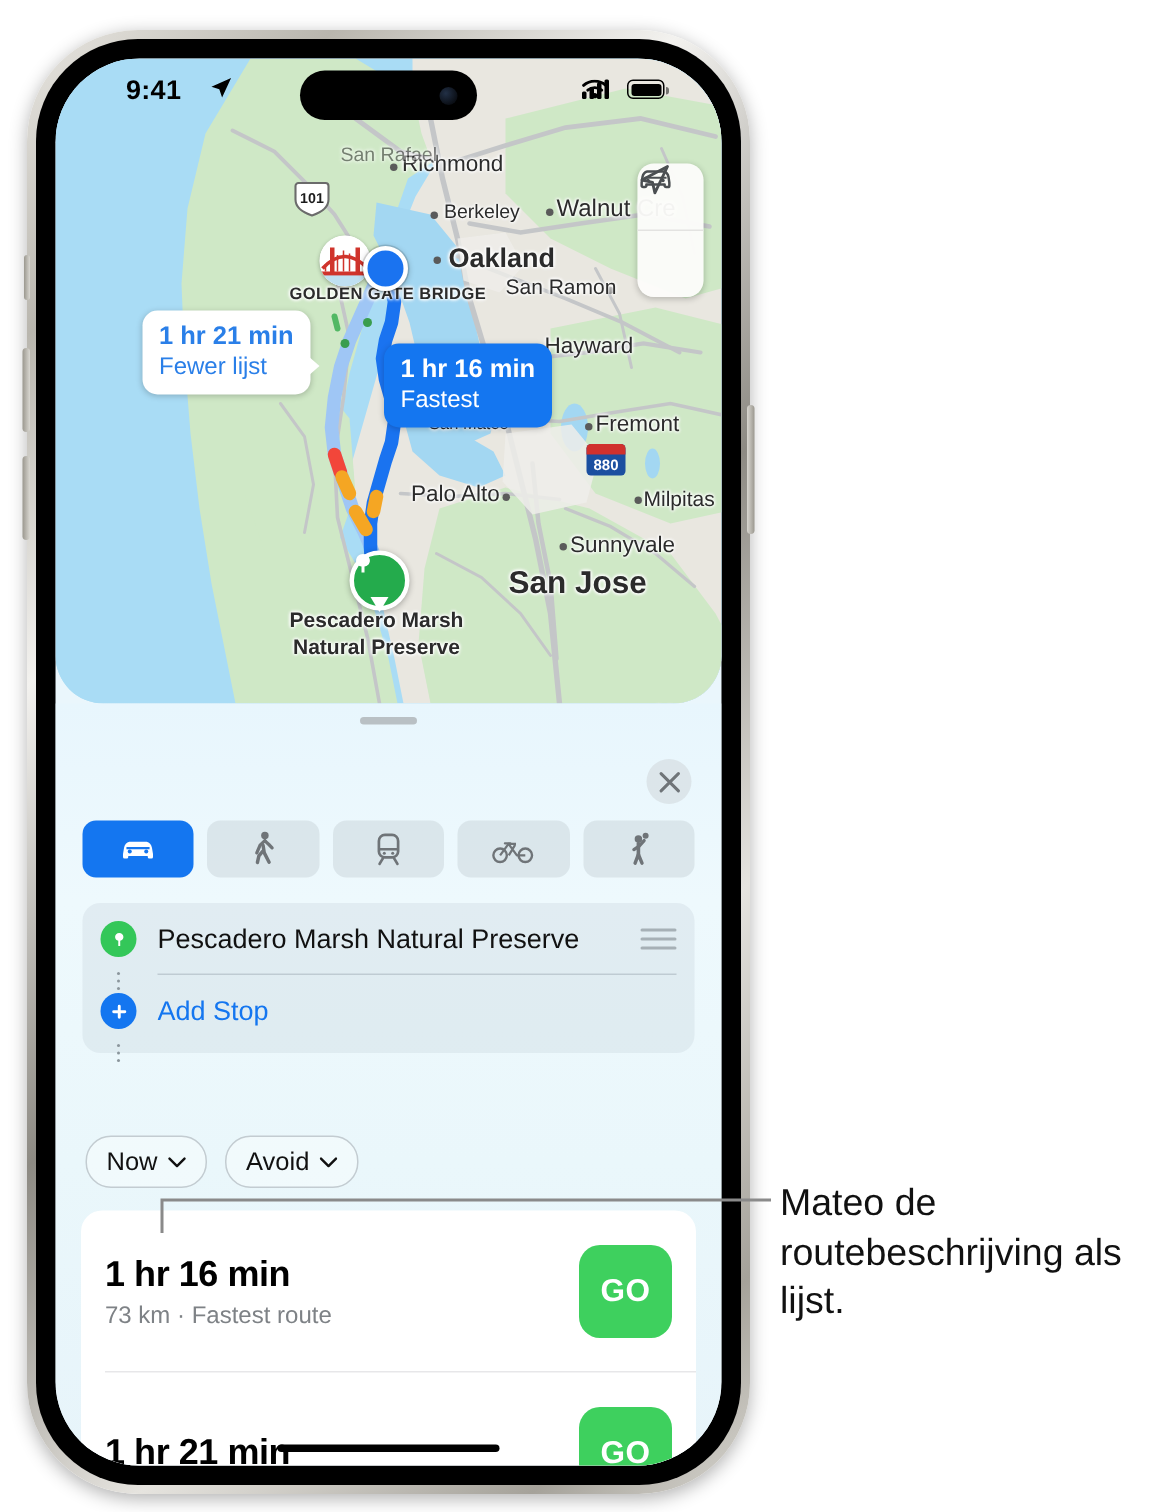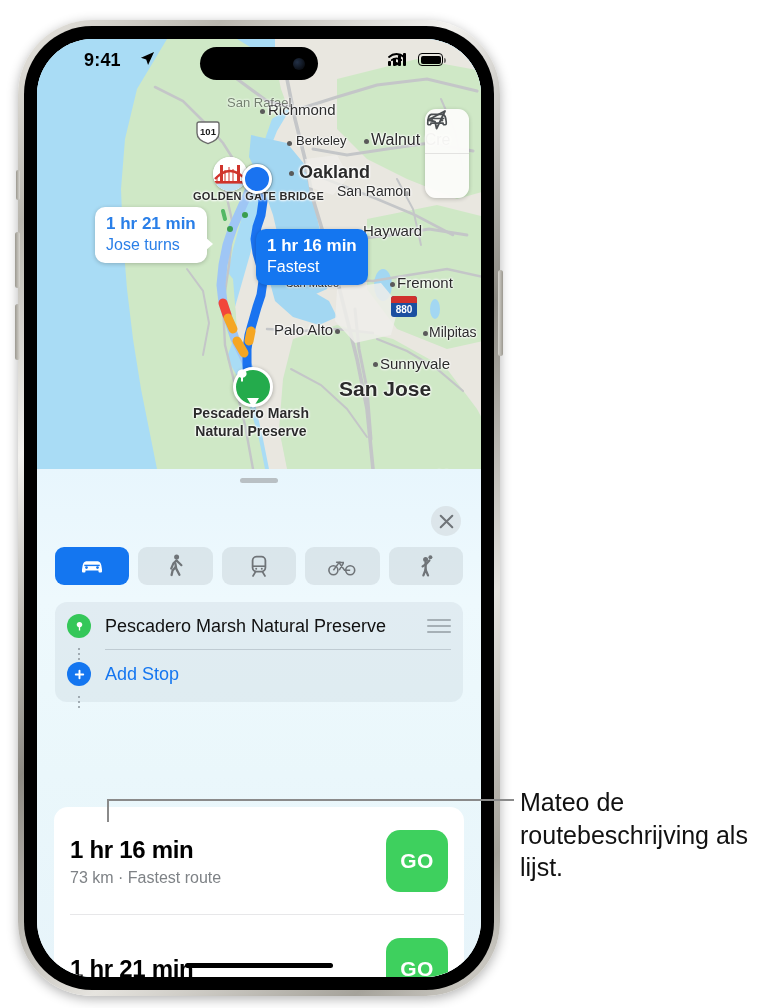--- a/index.html
+++ b/index.html
@@ -19,21 +19,21 @@
   .btn-silent{position:absolute;left:-2px;top:150px;width:4px;height:30px;border-radius:3px;
         background:linear-gradient(90deg,#9b988f,#d9d7d1);}
   .btn-volup{position:absolute;left:-3px;top:212px;width:5px;height:56px;border-radius:3px;
         background:linear-gradient(90deg,#9b988f,#d9d7d1);}
   .btn-voldn{position:absolute;left:-3px;top:284px;width:5px;height:56px;border-radius:3px;
         background:linear-gradient(90deg,#9b988f,#d9d7d1);}
   .btn-power{position:absolute;right:-3px;top:250px;width:5px;height:86px;border-radius:3px;
         background:linear-gradient(270deg,#9b988f,#d9d7d1);}
 
   
-  .map{position:absolute;left:0;top:0;right:0;height:430px;overflow:hidden;background:#a9dcf5;}
+  .map{position:absolute;left:0;top:0;right:0;height:430px;overflow:hidden;background:#a9dcf5;border-radius:32px;}
   .map svg{position:absolute;left:0;top:0;}
 
   .dyn-island{position:absolute;left:50%;transform:translateX(-50%);top:8px;
         width:118px;height:33px;border-radius:20px;background:#000;z-index:40;}
   .dyn-cam{position:absolute;right:13px;top:50%;transform:translateY(-50%);
         width:12px;height:12px;border-radius:50%;
         background:radial-gradient(circle at 35% 35%,#223046 0%,#0b0f16 70%);}
 
   
   .statusbar{position:absolute;left:0;right:0;top:0;height:48px;z-index:45;}
@@ -326,21 +326,21 @@
           <svg width="18" height="18" viewBox="0 0 18 18">
             <path d="M9 2.4 C6.2 2.4 4.4 4.6 4.4 6.8 C4.4 8.8 6 10.4 8 10.7 L8 14.6 L10 14.6 L10 10.7
                      C12 10.4 13.6 8.8 13.6 6.8 C13.6 4.6 11.8 2.4 9 2.4 Z" fill="#fff"></path>
           </svg>
         </div>
       </div>
       <div class="mlbl" style="left:148px;top:366px;width:132px;text-align:center;font-size:14px;font-weight:600;line-height:1.25;white-space:normal;">Pescadero Marsh Natural Preserve</div>
 
       <div class="bub bub-alt">
         <div class="t1">1 hr 21 min</div>
-        <div class="t2">Jose turns</div>
+        <div class="t2">Fewer lijst</div>
       </div>
       <div class="bub bub-fast">
         <div class="t1">1 hr 16 min</div>
         <div class="t2">Fastest</div>
       </div>
     </div>
 
     <div class="panel">
       <div class="grabber"></div>
       <div class="close">
@@ -427,20 +427,34 @@
         <div class="frow">
           <span class="ic" style="background:#1476f0;">
             <svg width="13" height="13" viewBox="0 0 14 14">
               <path d="M7 3 L7 11 M3 7 L11 7" stroke="#fff" stroke-width="2.1" stroke-linecap="round"></path>
             </svg>
           </span>
           <span class="tx link">Add Stop</span>
         </div>
       </div>
 
+      <div class="chips">
+        <div class="chip">
+          <span>Now</span>
+          <svg width="12" height="8" viewBox="0 0 12 8">
+            <path d="M1 1.4 L6 6.4 L11 1.4" stroke="#111" stroke-width="1.6" fill="none" stroke-linecap="round" stroke-linejoin="round"></path>
+          </svg>
+        </div>
+        <div class="chip">
+          <span>Avoid</span>
+          <svg width="12" height="8" viewBox="0 0 12 8">
+            <path d="M1 1.4 L6 6.4 L11 1.4" stroke="#111" stroke-width="1.6" fill="none" stroke-linecap="round" stroke-linejoin="round"></path>
+          </svg>
+        </div>
+      </div>
 
       <div class="results">
         <div class="rrow">
           <div class="info">
             <div class="dur">1 hr 16 min</div>
             <div class="sub">73 km · Fastest route</div>
           </div>
           <div class="go">GO</div>
           <div class="rsep"></div>
         </div>

